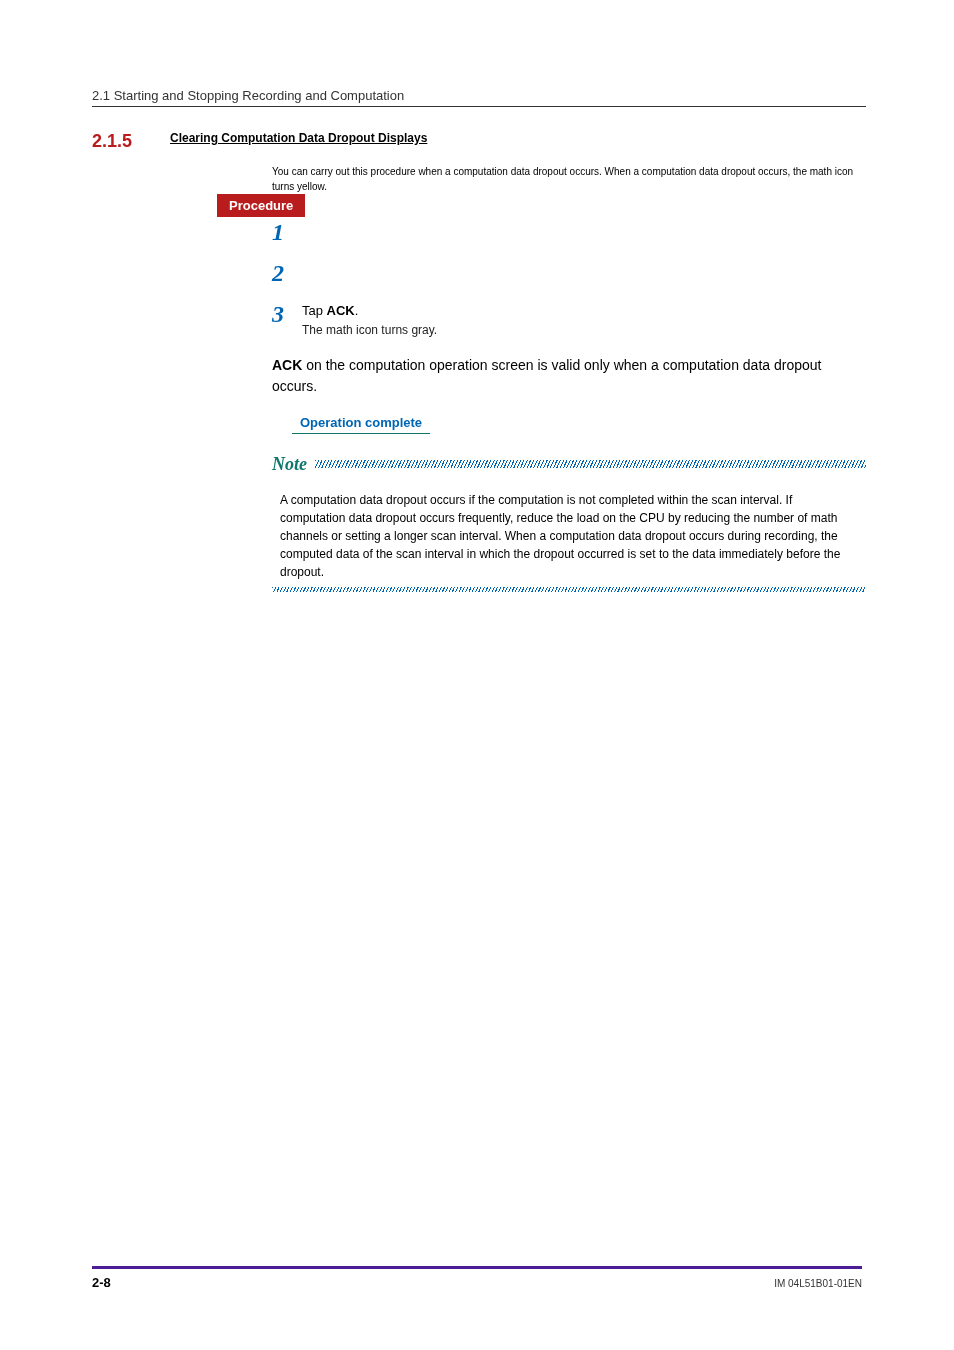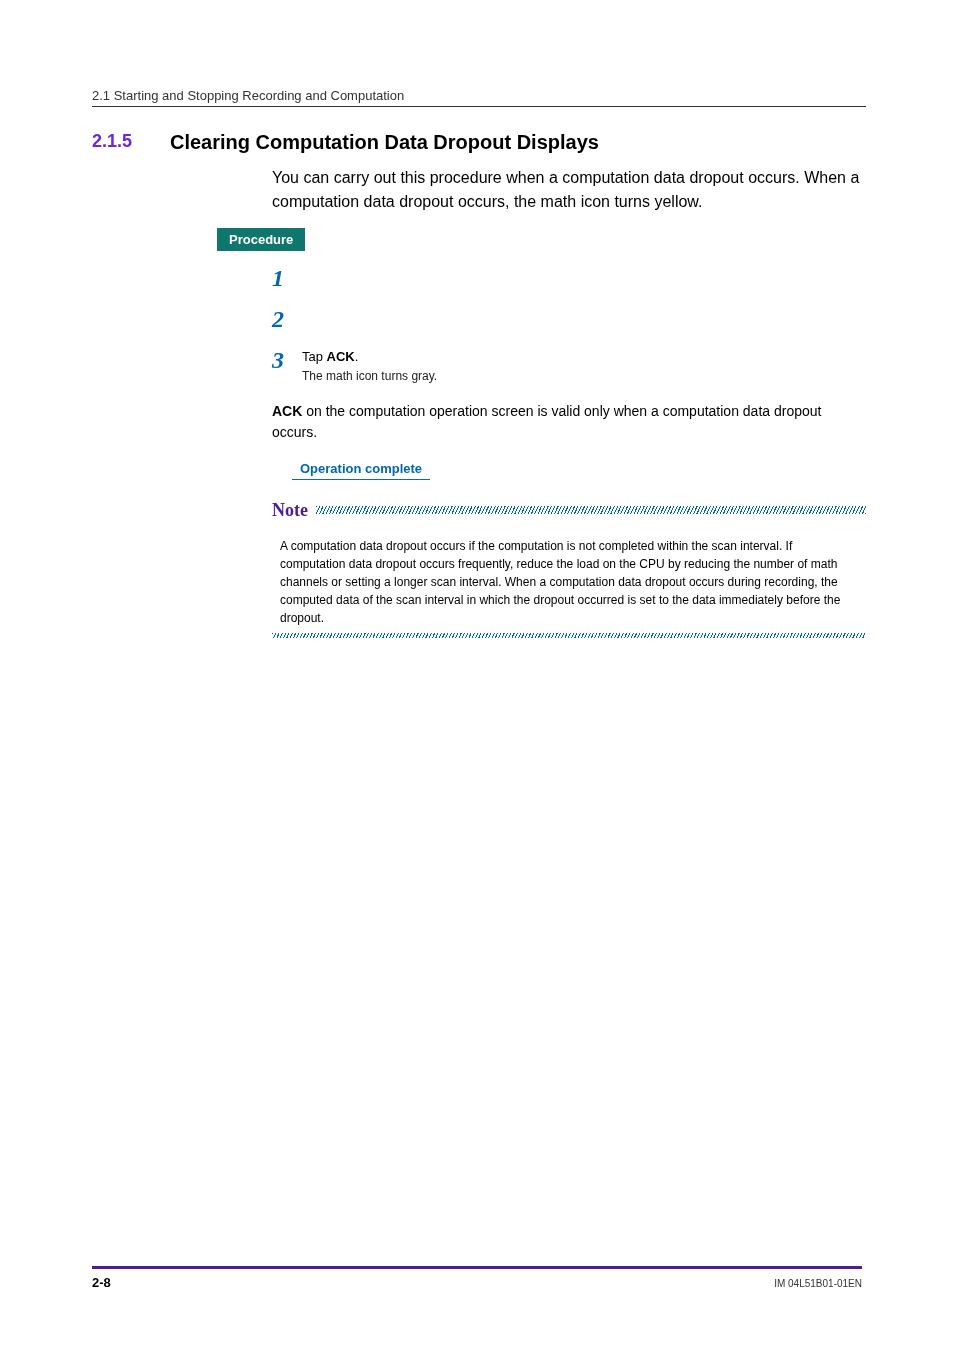--- a/index.html
+++ b/index.html
@@ -25,46 +25,46 @@
       border-bottom: 1px solid #333;
       margin-bottom: 24px;
     }
     .section-row {
       display: flex;
       margin-bottom: 12px;
     }
     .section-number {
       font-size: 18px;
       font-weight: bold;
-      color: #6d28d9;
+      color: #b91c1c;
       width: 78px;
       flex-shrink: 0;
     }
     .section-title {
-      font-size: 20px;
+      font-size: 12px;
       font-weight: bold;
       color: #000;
+      text-decoration: underline;
     }
     .indented-content {
       margin-left: 180px;
     }
     .intro-text {
-      font-size: 16px;
-      line-height: 1.5;
-      margin-bottom: 14px;
+      font-size: 10px;
+      line-height: 1.5;
     }
     .procedure-label {
       display: inline-block;
-      background: #0f766e;
+      background: #b91c1c;
       color: #fff;
       font-size: 13px;
       font-weight: bold;
       padding: 4px 12px;
       margin-left: 125px;
-      margin-bottom: 14px;
+      margin-bottom: 2px;
     }
     .step-block {
       margin-left: 180px;
       margin-bottom: 16px;
       display: flex;
     }
     .step-number {
       font-family: Georgia, 'Times New Roman', serif;
       font-style: italic;
       font-weight: bold;
@@ -107,23 +107,24 @@
     .note-container {
       margin-left: 180px;
     }
     .note-header-row {
       display: flex;
       align-items: center;
       margin-bottom: 6px;
     }
     .note-label {
       font-family: Georgia, 'Times New Roman', serif;
+      font-style: italic;
       font-weight: bold;
       font-size: 18px;
-      color: #4c1d95;
+      color: #0f766e;
       margin-right: 8px;
     }
     .note-hatch {
       flex: 1;
       height: 8px;
       background: repeating-linear-gradient(
         115deg,
         #0066b3 0px,
         #0066b3 1px,
         transparent 1px,

